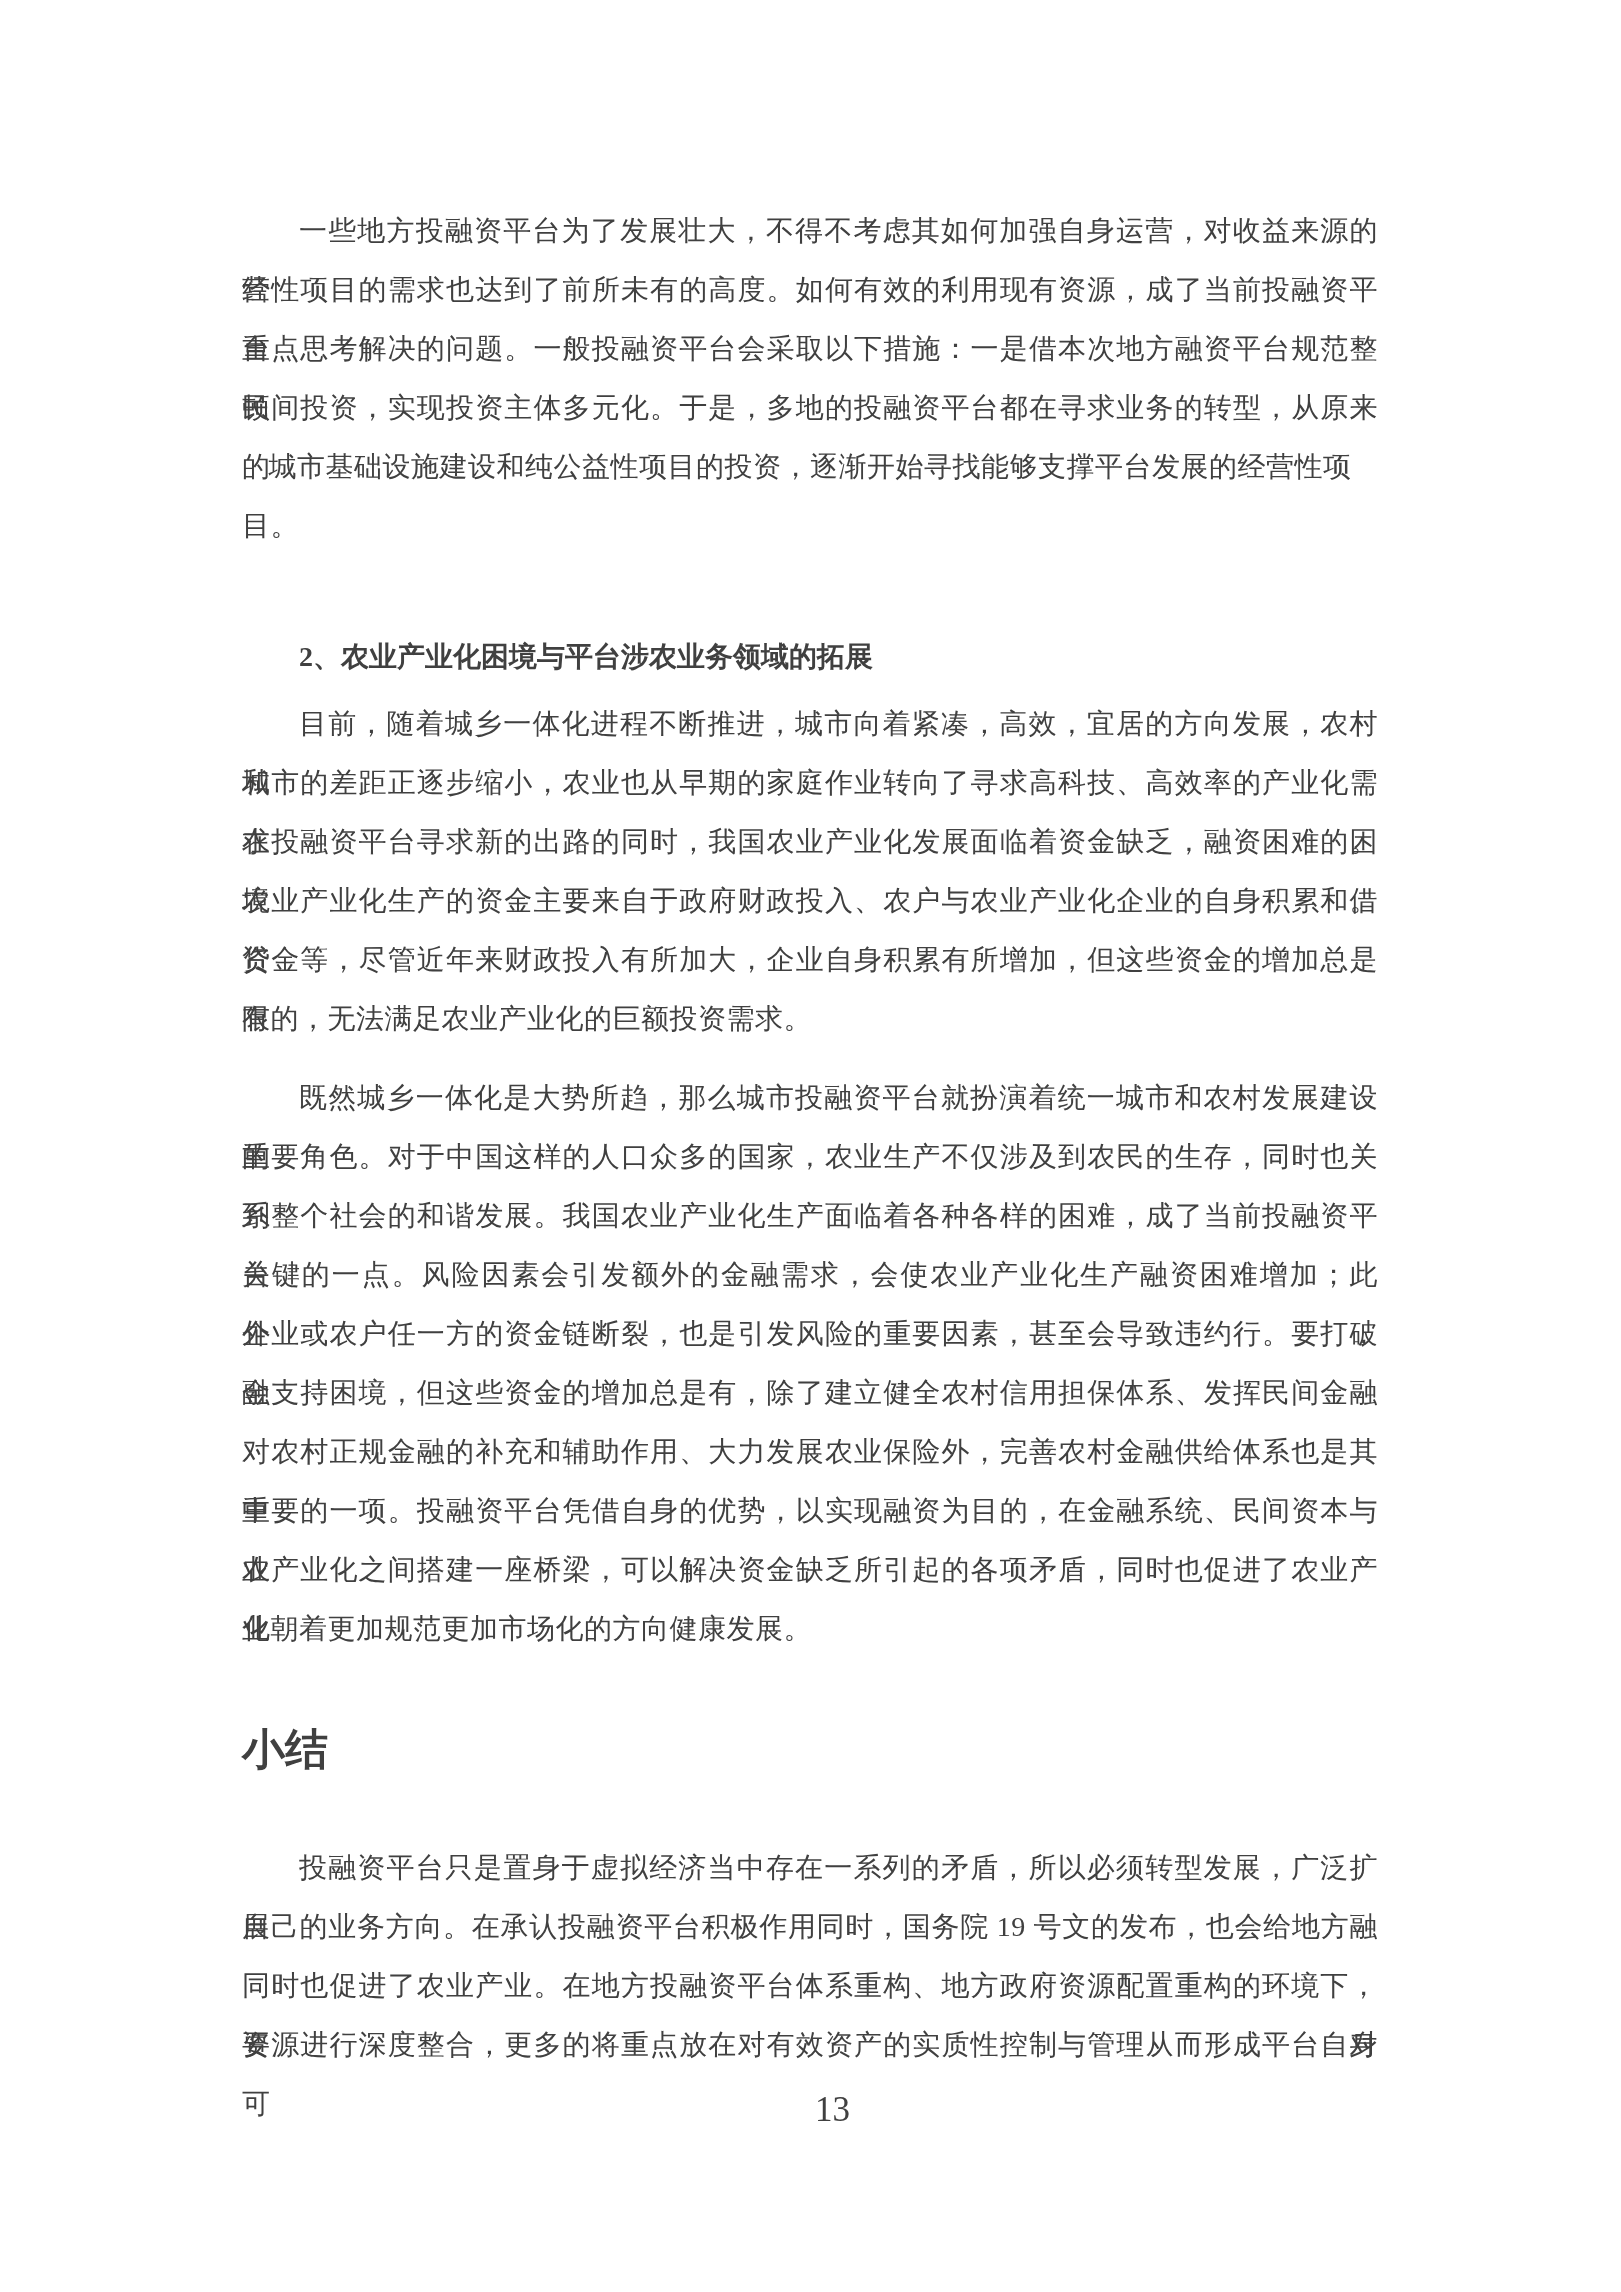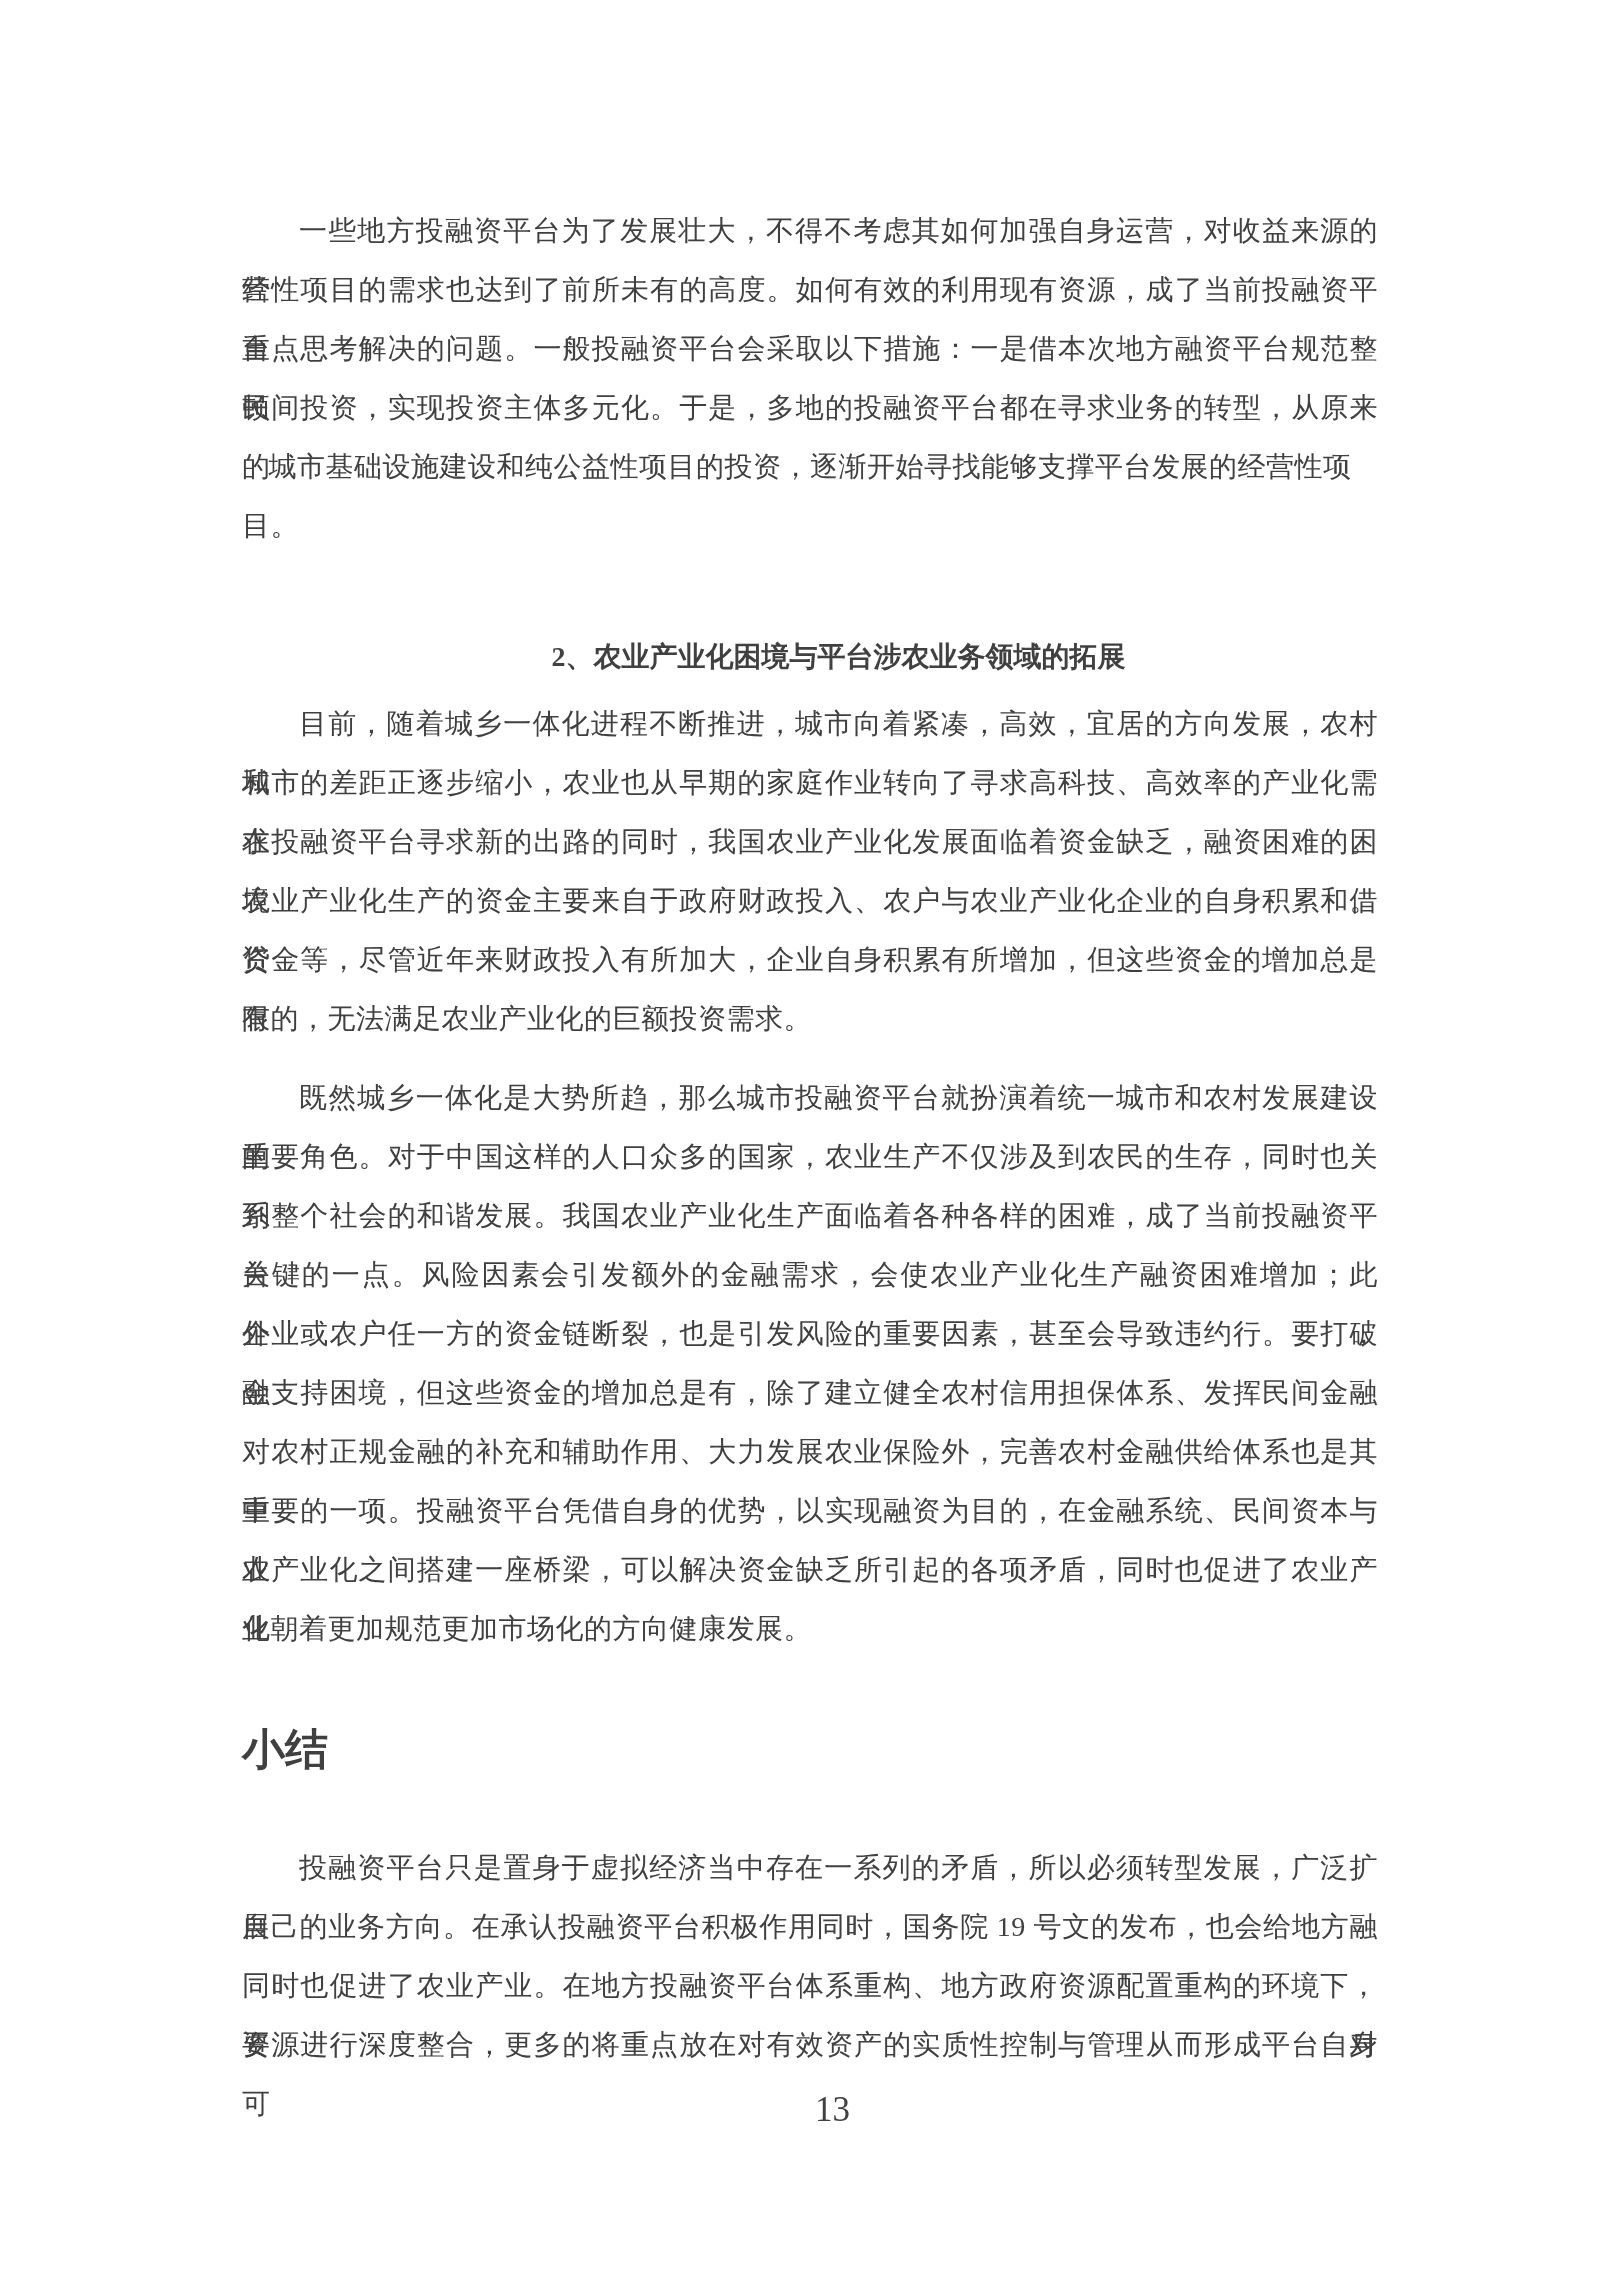--- a/index.html
+++ b/index.html
@@ -32,21 +32,21 @@
   }
   .line.indent {
     text-indent: 57px;
   }
   .h2 {
     font-size: 28px;
     line-height: 59px;
     height: 59px;
     font-weight: bold;
     text-indent: 57px;
-    text-align: center;
+    text-align: left;
   }
   .h1 {
     font-size: 43px;
     line-height: 65px;
     height: 65px;
     font-weight: bold;
     text-align: left;
   }
   .page-number {
     position: absolute;

